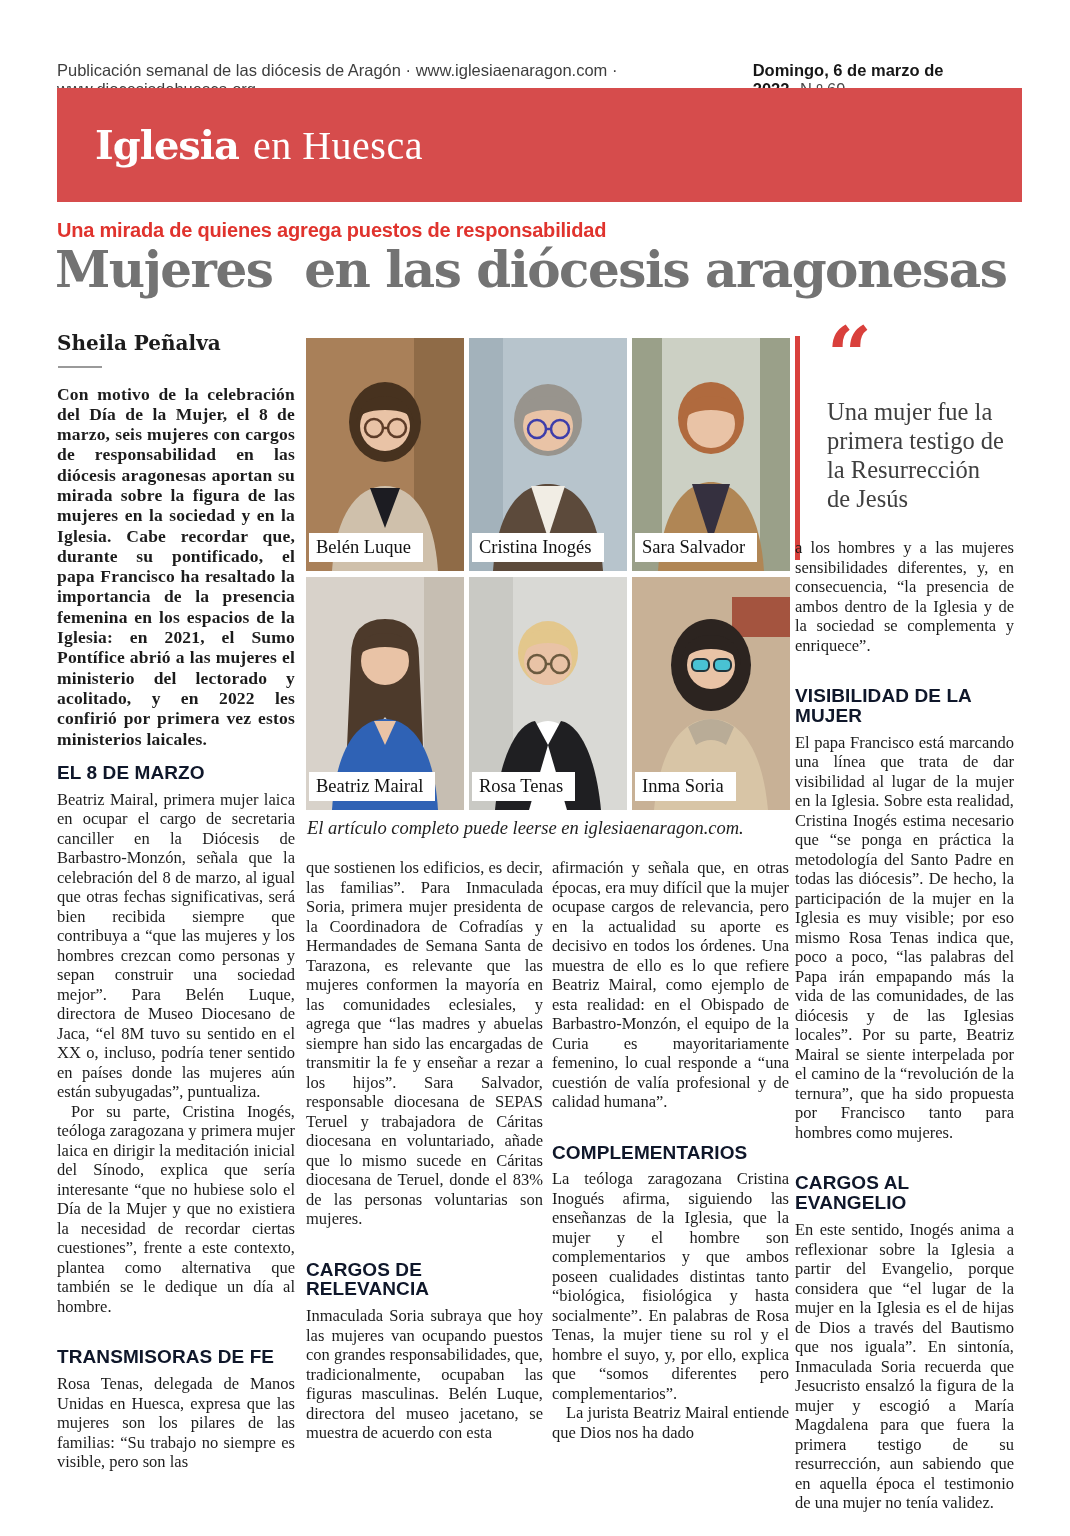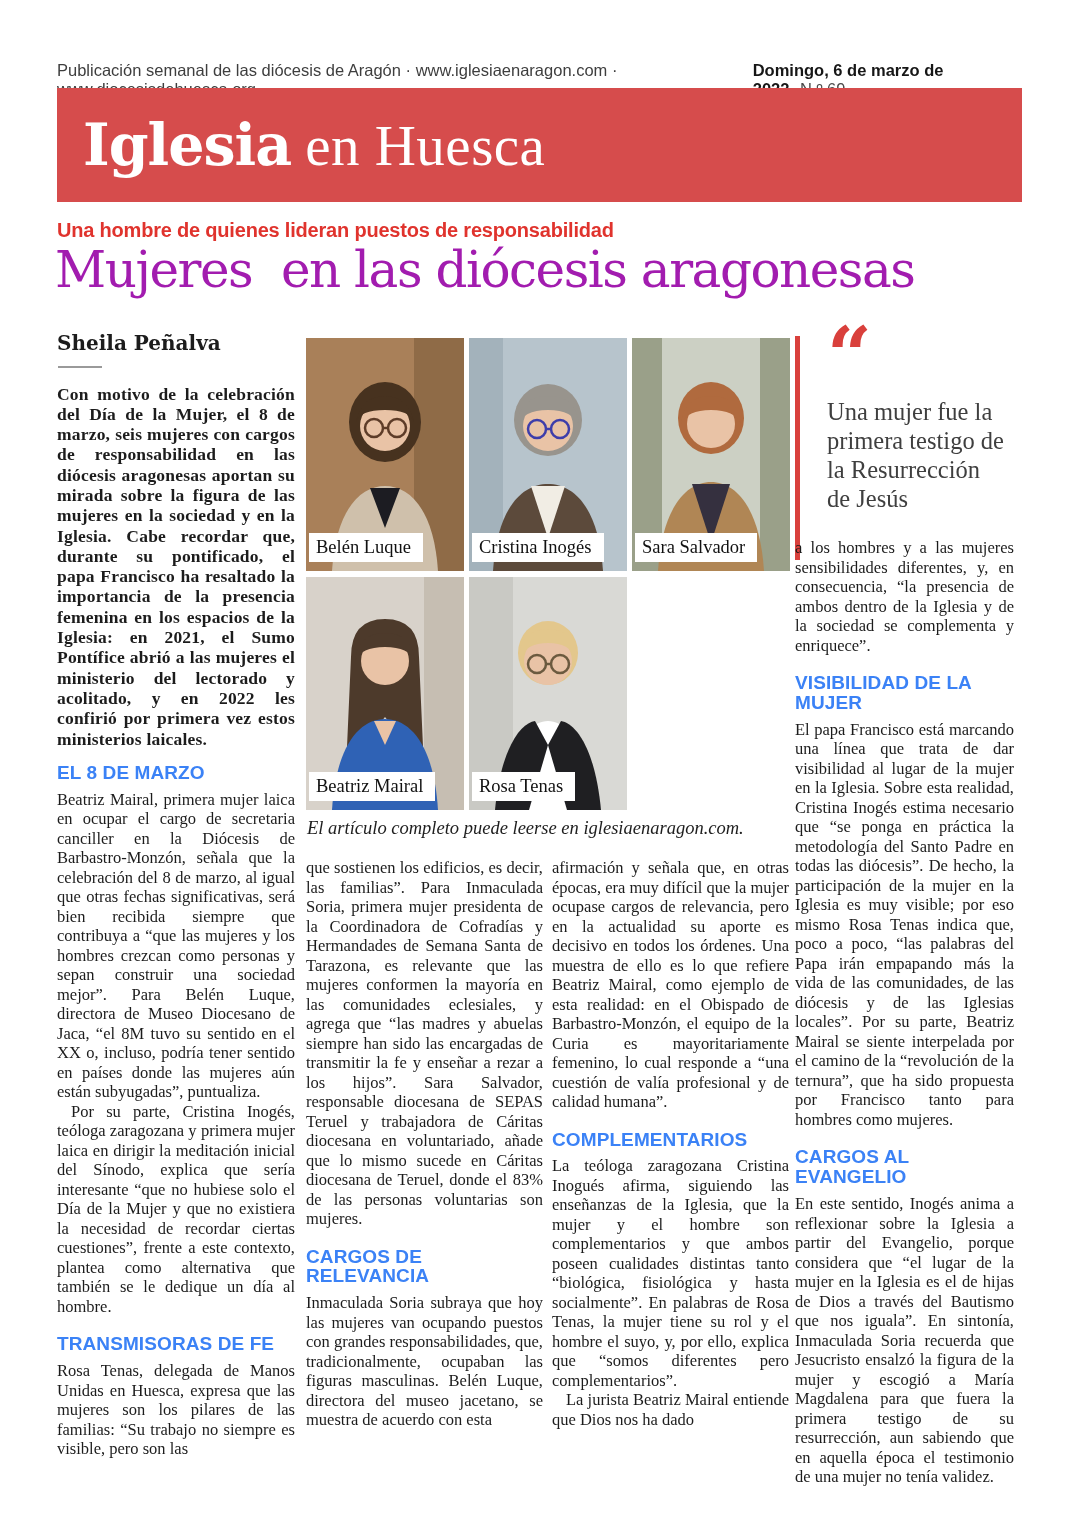--- a/index.html
+++ b/index.html
@@ -20,41 +20,41 @@
     font-family:"Liberation Sans",sans-serif;font-size:16.5px;color:#3e3e3e;
   }
   .header-right{color:#555;}
   .header-right .date-bold{font-weight:bold;color:#161616;}
   .header-right .issue-no{font-weight:normal;color:#4a4a4a;margin-left:6px;}
   
   .masthead{
     position:absolute;left:57px;width:965px;top:88px;height:114px;
     background:var(--banner-red);color:#fff;display:flex;align-items:center;
   }
-  .masthead-title{padding-left:26px;font-size:57px;line-height:1;white-space:nowrap;}
+  .masthead-title{padding-left:38px;font-size:40px;line-height:1;white-space:nowrap;}
   .masthead-title .t-bold{font-family:"DejaVu Serif",serif;font-weight:bold;letter-spacing:-1px;}
   .masthead-title .t-light{font-family:"Liberation Serif",serif;font-weight:normal;margin-left:14px;letter-spacing:0.5px;}
   
   .kicker{
     position:absolute;left:57px;top:219px;
     font-family:"Liberation Sans",sans-serif;font-weight:bold;font-size:20px;
     color:var(--kicker-red);letter-spacing:-0.2px;
   }
   .headline{
     position:absolute;left:55px;top:243px;width:960px;margin:0;
-    font-family:"DejaVu Serif",serif;font-weight:normal;font-size:50px;line-height:1.08;
-    color:#a21caf;letter-spacing:-1.5px;white-space:pre-wrap;
+    font-family:"DejaVu Serif",serif;font-weight:bold;font-size:50px;line-height:1.08;
+    color:#737373;letter-spacing:-1.5px;white-space:pre-wrap;
   }
   
   .bodycol{position:absolute;width:238px;font-size:16.5px;line-height:19.5px;text-align:justify;hyphens:auto;-webkit-hyphens:auto;}
   .bodycol p{margin:0;}
   .bodycol p.indent{text-indent:14px;}
   h3.sec{
     font-family:"Liberation Sans",sans-serif;font-weight:bold;font-size:19px;
-    letter-spacing:0.1px;color:#3b82f6;margin:18px 0 7px 0;line-height:1.05;text-align:left;
+    letter-spacing:0.1px;color:#0f172a;margin:31px 0 7px 0;line-height:1.05;text-align:left;
   }
   
   .col1{left:57px;top:334px;}
   .byline{font-family:"DejaVu Serif",serif;font-weight:bold;font-size:20px;text-align:left;}
   .byline-rule{width:44px;border:none;border-top:2px solid #9a9a9a;margin:12px 0 16px 1px;}
   .lead{font-weight:bold;font-size:17.5px;line-height:20.3px;letter-spacing:0.2px;}
   .col1 .after-lead{margin-top:14px;}
   
   .photo-grid{
     position:absolute;left:306px;top:338px;width:484px;
@@ -110,21 +110,21 @@
       <span class="date-bold">Domingo, 6 de marzo de 2022.</span><span class="issue-no">N.º 69</span>
     </span>
   </div>
 
   <div class="masthead">
     <div class="masthead-title">
       <span class="t-bold">Iglesia</span><span class="t-light">en Huesca</span>
     </div>
   </div>
 
-  <div class="kicker">Una hombre de quienes lideran puestos de responsabilidad</div>
+  <div class="kicker">Una mirada de quienes agrega puestos de responsabilidad</div>
   <h1 class="headline">Mujeres  en las diócesis aragonesas</h1>
 
   <div class="bodycol col1">
     <div class="byline">Sheila Peñalva</div>
     <hr class="byline-rule">
     <p class="lead">Con motivo de la celebración del Día de la Mujer, el 8 de marzo, seis mujeres con cargos de responsabilidad en las diócesis aragonesas aportan su mirada sobre la figura de las mujeres en la sociedad y en la Iglesia. Cabe recordar que, durante su pontificado, el papa Francisco ha resaltado la importancia de la presencia femenina en los espacios de la Iglesia: en 2021, el Sumo Pontífice abrió a las mujeres el ministerio del lectorado y acolitado, y en 2022 les confirió por primera vez estos ministerios laicales.</p>
     <h3 class="sec after-lead">EL 8 DE MARZO</h3>
     <p>Beatriz Mairal, primera mujer laica en ocupar el cargo de secretaria canciller en la Diócesis de Barbastro-Monzón, señala que la celebración del 8 de marzo, al igual que otras fechas significativas, será bien recibida siempre que contribuya a “que las mujeres y los hombres crezcan como personas y sepan construir una sociedad mejor”. Para Belén Luque, directora de Museo Diocesano de Jaca, “el 8M tuvo su sentido en el XX o, incluso, podría tener sentido en países donde las mujeres aún están subyugadas”, puntualiza.</p>
     <p class="indent">Por su parte, Cristina Inogés, teóloga zaragozana y primera mujer laica en dirigir la meditación inicial del Sínodo, explica que sería interesante “que no hubiese solo el Día de la Mujer y que no existiera la necesidad de recordar ciertas cuestiones”, frente a este contexto, plantea como alternativa que también se le dedique un día al hombre.</p>
     <h3 class="sec">TRANSMISORAS DE FE</h3>
@@ -207,20 +207,36 @@
             <circle cx="91" cy="87" r="9"></circle>
             <line x1="77" y1="87" x2="82" y2="87"></line>
           </g>
         <path class="inner" d="M38,233 C44,172 58,144 79,144 C100,144 114,172 120,233 Z"></path>
         <path class="coat" d="M26,233 C32,170 52,146 66,144 L79,168 L60,233 Z"></path>
         <path class="coat" d="M132,233 C126,170 106,146 92,144 L79,168 L98,233 Z"></path>
       </svg>
       <figcaption class="photo-label">Rosa Tenas</figcaption>
     </figure>
 
+    <figure class="photo ph6" style="margin:0;">
+      <svg viewBox="0 0 158 233" preserveAspectRatio="none">
+        <rect class="bg" width="158" height="233"></rect>
+        <path d="M100,20 h58 v40 h-58 Z" fill="#a4543f"></path>
+        <ellipse class="hair" cx="79" cy="88" rx="40" ry="46"></ellipse>
+        <circle class="face" cx="79" cy="88" r="24"></circle>
+        <path class="hair" d="M49,88 q2,-30 30,-30 q28,0 30,30 q-7,-16 -30,-16 q-23,0 -30,16 Z"></path>
+        <g class="shades" stroke-width="2">
+            <rect x="60" y="82" width="17" height="12" rx="5"></rect>
+            <rect x="82" y="82" width="17" height="12" rx="5"></rect>
+          </g>
+        <path class="coat" d="M22,233 C28,168 52,142 79,142 C106,142 130,168 136,233 Z"></path>
+        <path class="inner" d="M56,150 q23,-16 46,0 l-8,18 q-15,-10 -30,0 Z"></path>
+      </svg>
+      <figcaption class="photo-label">Inma Soria</figcaption>
+    </figure>
 
   </div>
 
   <div class="photo-caption">El artículo completo puede leerse en iglesiaenaragon.com.</div>
 
   <div class="pullquote">
     <span class="quote-mark">“</span>
     <div class="quote-text">Una mujer fue la primera testigo de la Resurrección de Jesús</div>
   </div>
 

